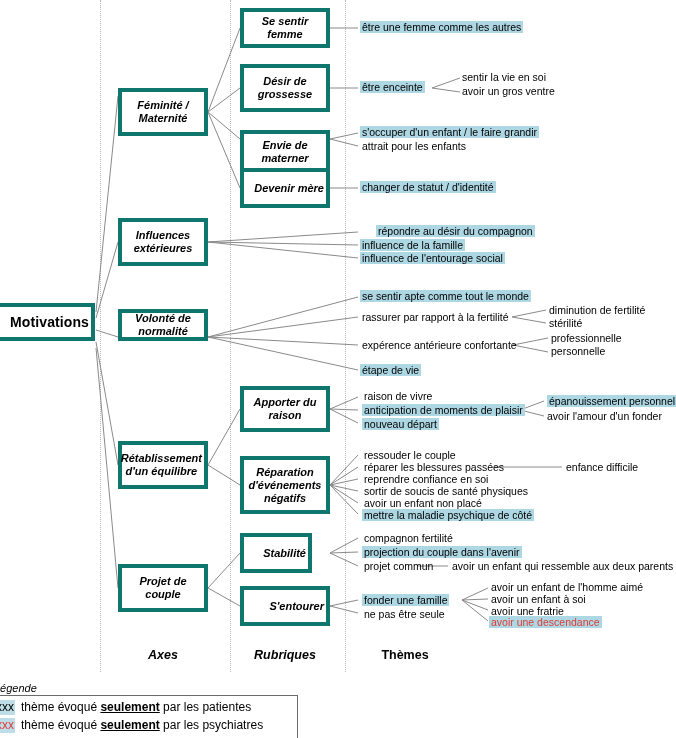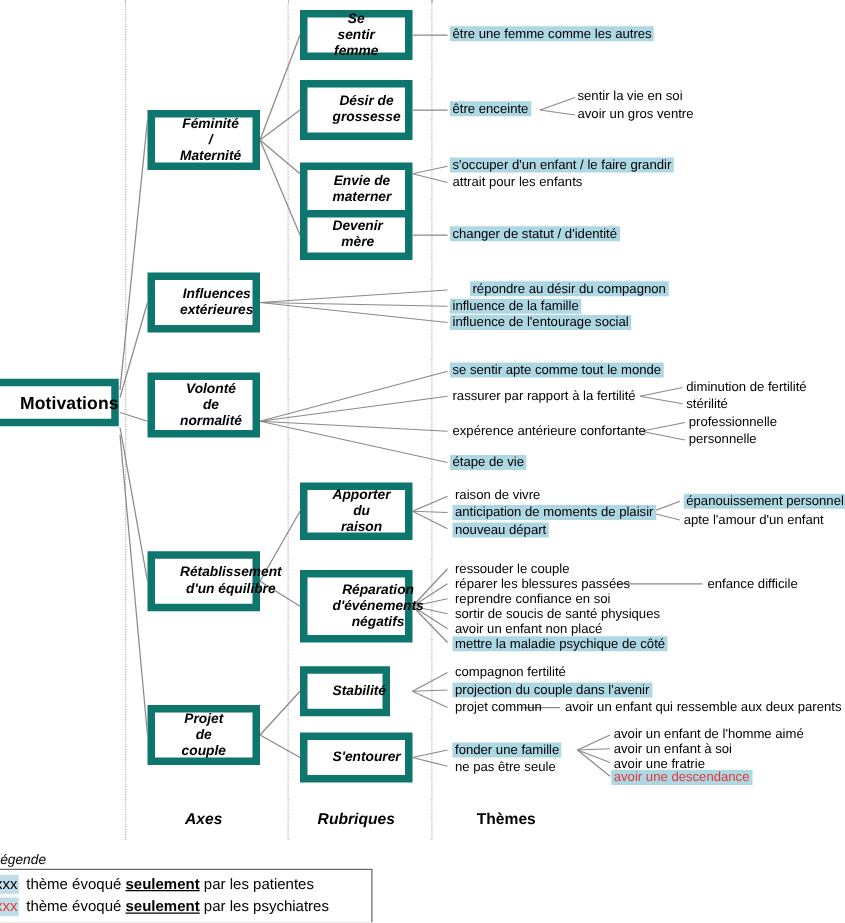--- a/index.html
+++ b/index.html
@@ -24,32 +24,32 @@
     position:absolute;
     top:0;
     width:0px;
     height:672px;
     border-left:1px dotted #b9b9b9;
   }
   
   .node{
     position:absolute;
     box-sizing:border-box;
-    border:6px solid #0f766e;
+    border:4px solid #0f766e;
     background:#fff;
     display:flex;
     align-items:center;
-    justify-content:flex-start;
+    justify-content:flex-end;
     text-align:center;
     font-style:italic;
     font-weight:bold;
     font-size:11px;
     line-height:13px;
     color:#000;
-    padding:2px 20px;
+    padding:2px 2px;
   }
   .node.root{
     font-style:normal;
     font-size:14px;
     font-weight:bold;
     letter-spacing:0.1px;
   }
   
   .theme{
     position:absolute;
@@ -205,21 +205,21 @@
   <div class="node root" style="left:-10px;top:303px;width:105px;height:38px;">
     <span>Motivations</span>
   </div>
 
   <div class="node" style="left:118px;top:88px;width:90px;height:48px;">
     <span>Féminité / Maternité</span>
   </div>
   <div class="node" style="left:118px;top:218px;width:90px;height:48px;">
     <span>Influences extérieures</span>
   </div>
-  <div class="node" style="left:118px;top:298px;width:90px;height:52px;">
+  <div class="node" style="left:118px;top:309px;width:90px;height:32px;">
     <span>Volonté de normalité</span>
   </div>
   <div class="node" style="left:118px;top:441px;width:90px;height:48px;">
     <span>Rétablissement d'un équilibre</span>
   </div>
   <div class="node" style="left:118px;top:564px;width:90px;height:48px;">
     <span>Projet de couple</span>
   </div>
 
   <div class="node" style="left:240px;top:8px;width:90px;height:40px;">
@@ -310,21 +310,21 @@
   <div class="theme" style="left:364px;top:390px;">
     <span>raison de vivre</span>
   </div>
   <div class="theme" style="left:362px;top:404px;">
     <span class="hl">anticipation de moments de plaisir</span>
   </div>
   <div class="theme" style="left:547px;top:395px;">
     <span class="hl">épanouissement personnel</span>
   </div>
   <div class="theme" style="left:547px;top:410px;">
-    <span>apte l'amour d'un enfant</span>
+    <span>avoir l'amour d'un fonder</span>
   </div>
   <div class="theme" style="left:362px;top:418px;">
     <span class="hl">nouveau départ</span>
   </div>
 
   <div class="theme" style="left:364px;top:449px;">
     <span>ressouder le couple</span>
   </div>
   <div class="theme" style="left:364px;top:461px;">
     <span>réparer les blessures passées</span>

